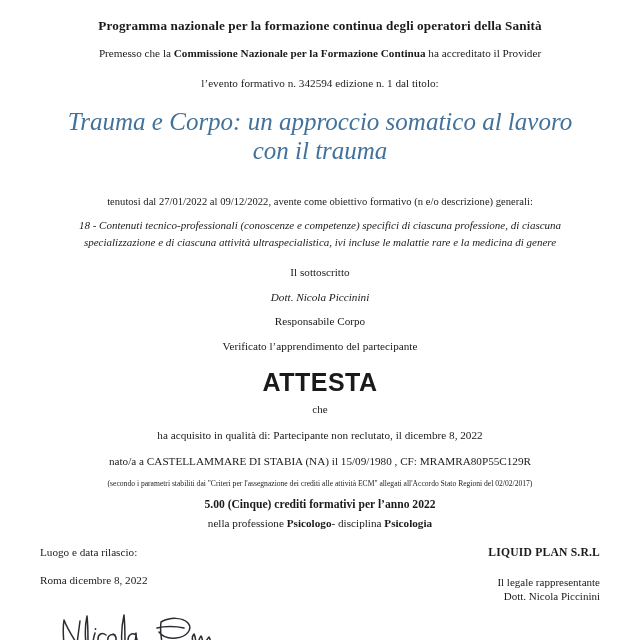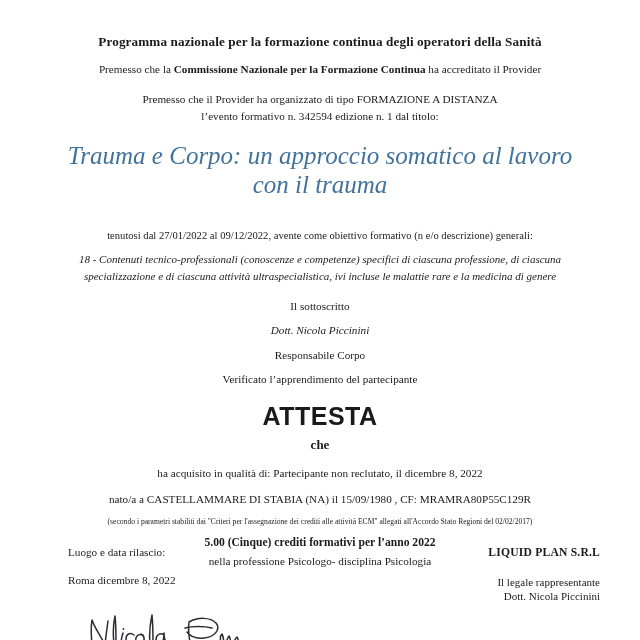--- a/index.html
+++ b/index.html
@@ -13,21 +13,21 @@
     overflow: hidden;
     font-family: "Liberation Serif", "DejaVu Serif", serif;
     color: #1a1a1a;
     position: relative;
   }
   .page {
     width: 640px;
     height: 588px;
     position: relative;
     box-sizing: border-box;
-    padding: 26px 40px 0 40px;
+    padding: 10px 40px 0 40px;
   }
   .center { text-align: center; }
 
   
   .hdr-title {
     font-size: 13.2px;
     font-weight: bold;
     letter-spacing: 0.1px;
     margin-top: 8px;
     margin-bottom: 12px;
@@ -83,23 +83,22 @@
   }
 
   .attesta {
     font-family: "Liberation Sans", "DejaVu Sans", sans-serif;
     font-weight: bold;
     font-size: 25px;
     letter-spacing: 0.5px;
     margin: 14px 0 6px 0;
   }
   .che {
-    font-size: 13px;
+    font-size: 11px;
     margin: 6px 0 14px 0;
-    font-weight: bold;
   }
   .recipient {
     font-size: 15px;
     font-weight: bold;
     letter-spacing: 0.6px;
     margin: 6px 0 18px 0;
   }
   .acquisito {
     font-size: 11.2px;
     margin: 10px 0 14px 0;
@@ -115,32 +114,31 @@
   }
   .crediti {
     font-size: 11.6px;
     font-weight: bold;
     margin: 8px 0 6px 0;
   }
   .professione {
     font-size: 11.2px;
     margin: 4px 0 0 0;
   }
-  .professione b { font-weight: normal; }
+  .professione b { font-weight: bold; }
 
   
   .footer {
     position: absolute;
     left: 40px;
     right: 40px;
     top: 546px;
     display: flex;
     justify-content: space-between;
     align-items: flex-start;
-    margin-left: 28px;
   }
   .foot-left { width: 250px; }
   .foot-right { width: 250px; text-align: right; }
 
   .foot-label {
     font-size: 11.2px;
     margin-bottom: 16px;
   }
   .foot-date {
     font-size: 11.2px;
@@ -172,21 +170,20 @@
 
   <div class="center hdr-title">Programma nazionale per la formazione continua degli operatori della Sanità</div>
 
   <div class="center premessa">
     <span>Premesso che la </span><b>Commissione Nazionale per la Formazione Continua</b><span> ha accreditato il Provider</span>
   </div>
 
 
   <div class="gap-sm"></div>
 
-  <div class="center premessa">Premesso che il Provider ha organizzato di tipo FORMAZIONE A DISTANZA</div>
   <div class="center premessa">l’evento formativo n. 342594 edizione n. 1 dal titolo:</div>
 
   <div class="center event-title">
     <div>Trauma e Corpo: un approccio somatico al lavoro</div>
     <div>con il trauma</div>
   </div>
 
   <div class="center tenutosi">tenutosi dal 27/01/2022 al 09/12/2022, avente come obiettivo formativo (n e/o descrizione) generali:</div>
 
   <div class="center obiettivo">18 - Contenuti tecnico-professionali (conoscenze e competenze) specifici di ciascuna professione, di ciascuna specializzazione e di ciascuna attività ultraspecialistica, ivi incluse le malattie rare e la medicina di genere</div>

